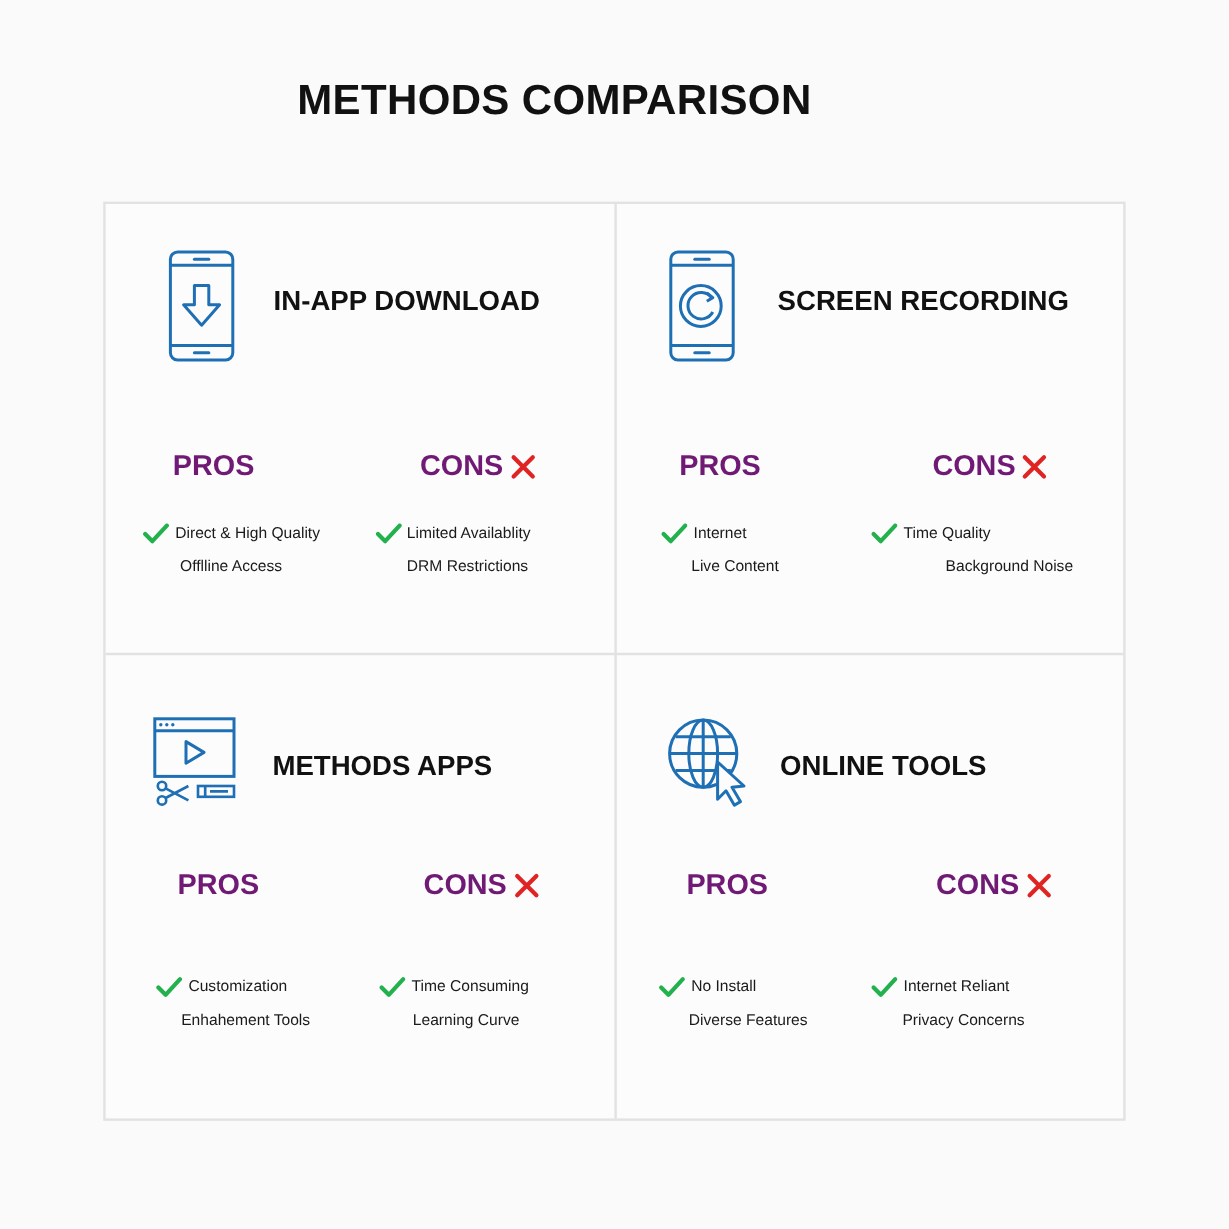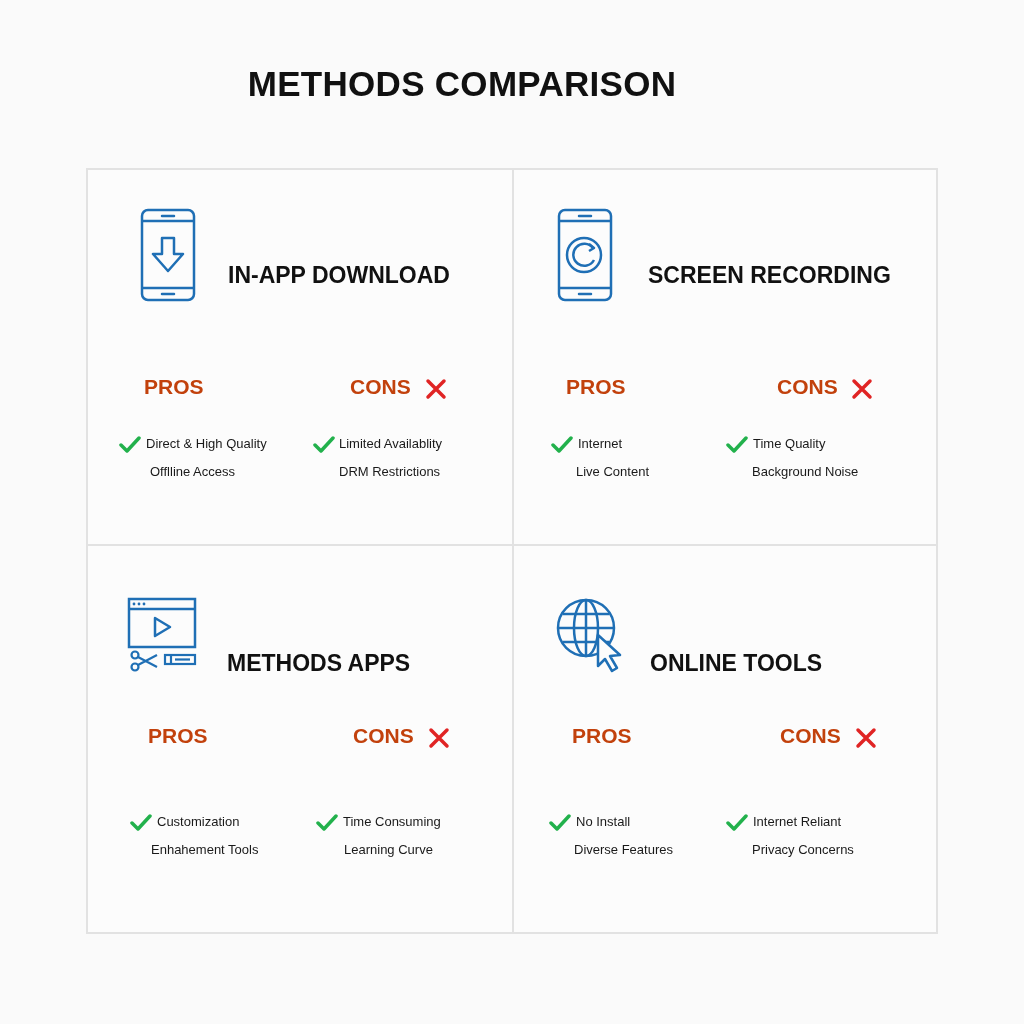--- a/index.html
+++ b/index.html
@@ -11,22 +11,22 @@
     position:absolute; left:0; top:64px; width:924px; text-align:center;
     font-size:35px; font-weight:bold; letter-spacing:0.3px; color:#111;
   }
   .grid {
     position:absolute; left:86px; top:168px; width:852px; height:766px;
     border:2px solid #e2e2e2; box-sizing:border-box; background:#fcfcfc;
   }
   .vline { position:absolute; left:424px; top:0; width:2px; height:100%; background:#e2e2e2; }
   .hline { position:absolute; left:0; top:374px; width:100%; height:2px; background:#e2e2e2; }
   .icon { position:absolute; }
-  .card-title { position:absolute; font-size:23px; font-weight:bold; white-space:nowrap; color:#111;margin-top:25px; }
-  .col-head { position:absolute; font-size:21px; font-weight:bold; white-space:nowrap; color:#c2410c; }
+  .card-title { position:absolute; font-size:23px; font-weight:bold; white-space:nowrap; color:#111; }
+  .col-head { position:absolute; font-size:24px; font-weight:bold; white-space:nowrap; color:#701a75; }
   .xmark { position:absolute; }
   .item { position:absolute; font-size:13px; white-space:nowrap; color:#1a1a1a; }
   .check { position:absolute; }
 </style>
 </head>
 <body>
 
 <div class="title">METHODS COMPARISON</div>
 
 <div class="grid">
@@ -80,21 +80,21 @@
   </svg>
   <svg class="check" style="left:551px;top:436px" width="22" height="18" viewBox="0 0 22 18">
     <path d="M2 9 L8 15 L20 2" fill="none" stroke="#22b14c" stroke-width="3.5" stroke-linecap="round" stroke-linejoin="round"></path>
   </svg>
   <div class="item" style="left:578px;top:436px">Internet</div>
   <div class="item" style="left:576px;top:464px">Live Content</div>
   <svg class="check" style="left:726px;top:436px" width="22" height="18" viewBox="0 0 22 18">
     <path d="M2 9 L8 15 L20 2" fill="none" stroke="#22b14c" stroke-width="3.5" stroke-linecap="round" stroke-linejoin="round"></path>
   </svg>
   <div class="item" style="left:753px;top:436px">Time Quality</div>
-  <div class="item" style="left:752px;top:464px">Background Noise</div>
+  <div class="item" style="left:788px;top:464px">Background Noise</div>
 </div>
 
 <div>
   <svg class="icon" style="left:127px;top:597px" width="72" height="76" viewBox="0 0 72 76">
     <rect x="2" y="2" width="66" height="48" fill="none" stroke="#1f6fb5" stroke-width="2.5"></rect>
     <line x1="2" y1="12" x2="68" y2="12" stroke="#1f6fb5" stroke-width="2.5"></line>
     <circle cx="7" cy="7" r="1.4" fill="#1f6fb5"></circle>
     <circle cx="12" cy="7" r="1.4" fill="#1f6fb5"></circle>
     <circle cx="17" cy="7" r="1.4" fill="#1f6fb5"></circle>
     <path d="M28 21 L43 30 L28 39 Z" fill="none" stroke="#1f6fb5" stroke-width="2.5" stroke-linejoin="round"></path>

